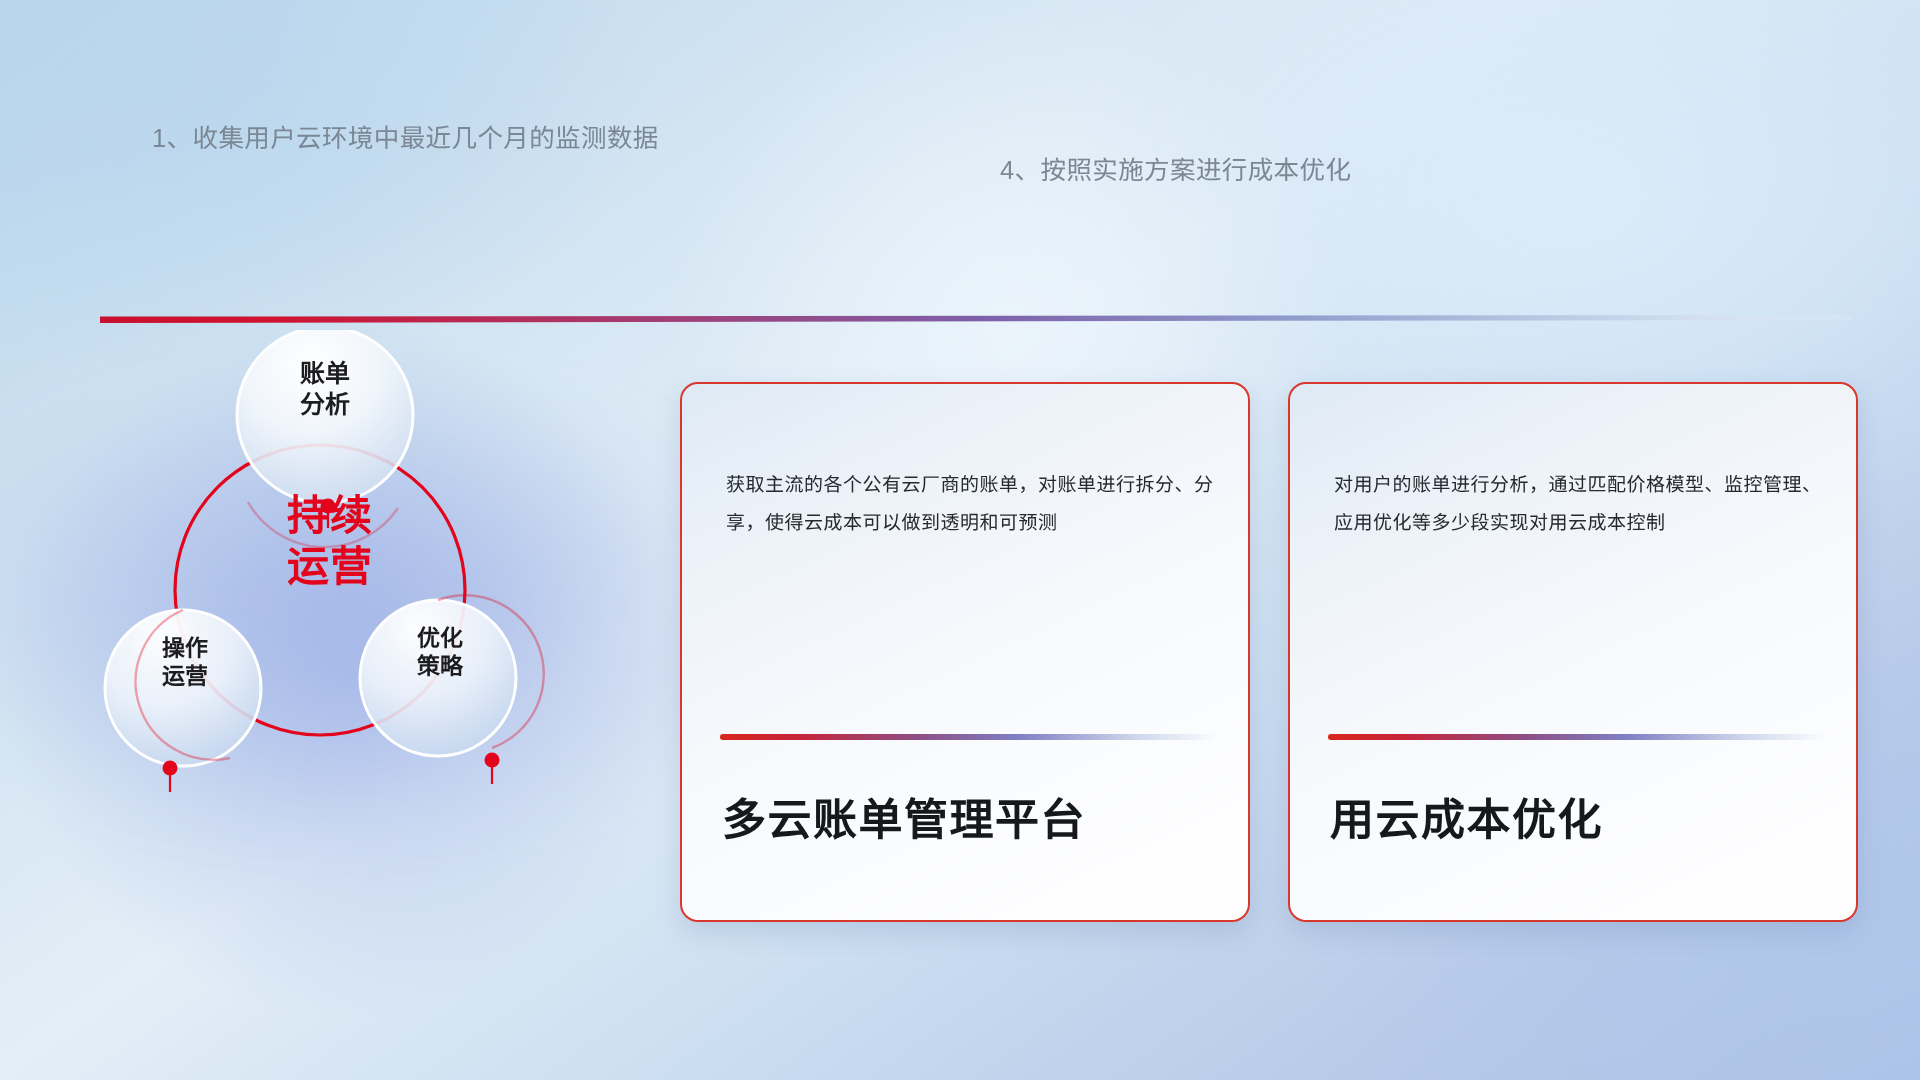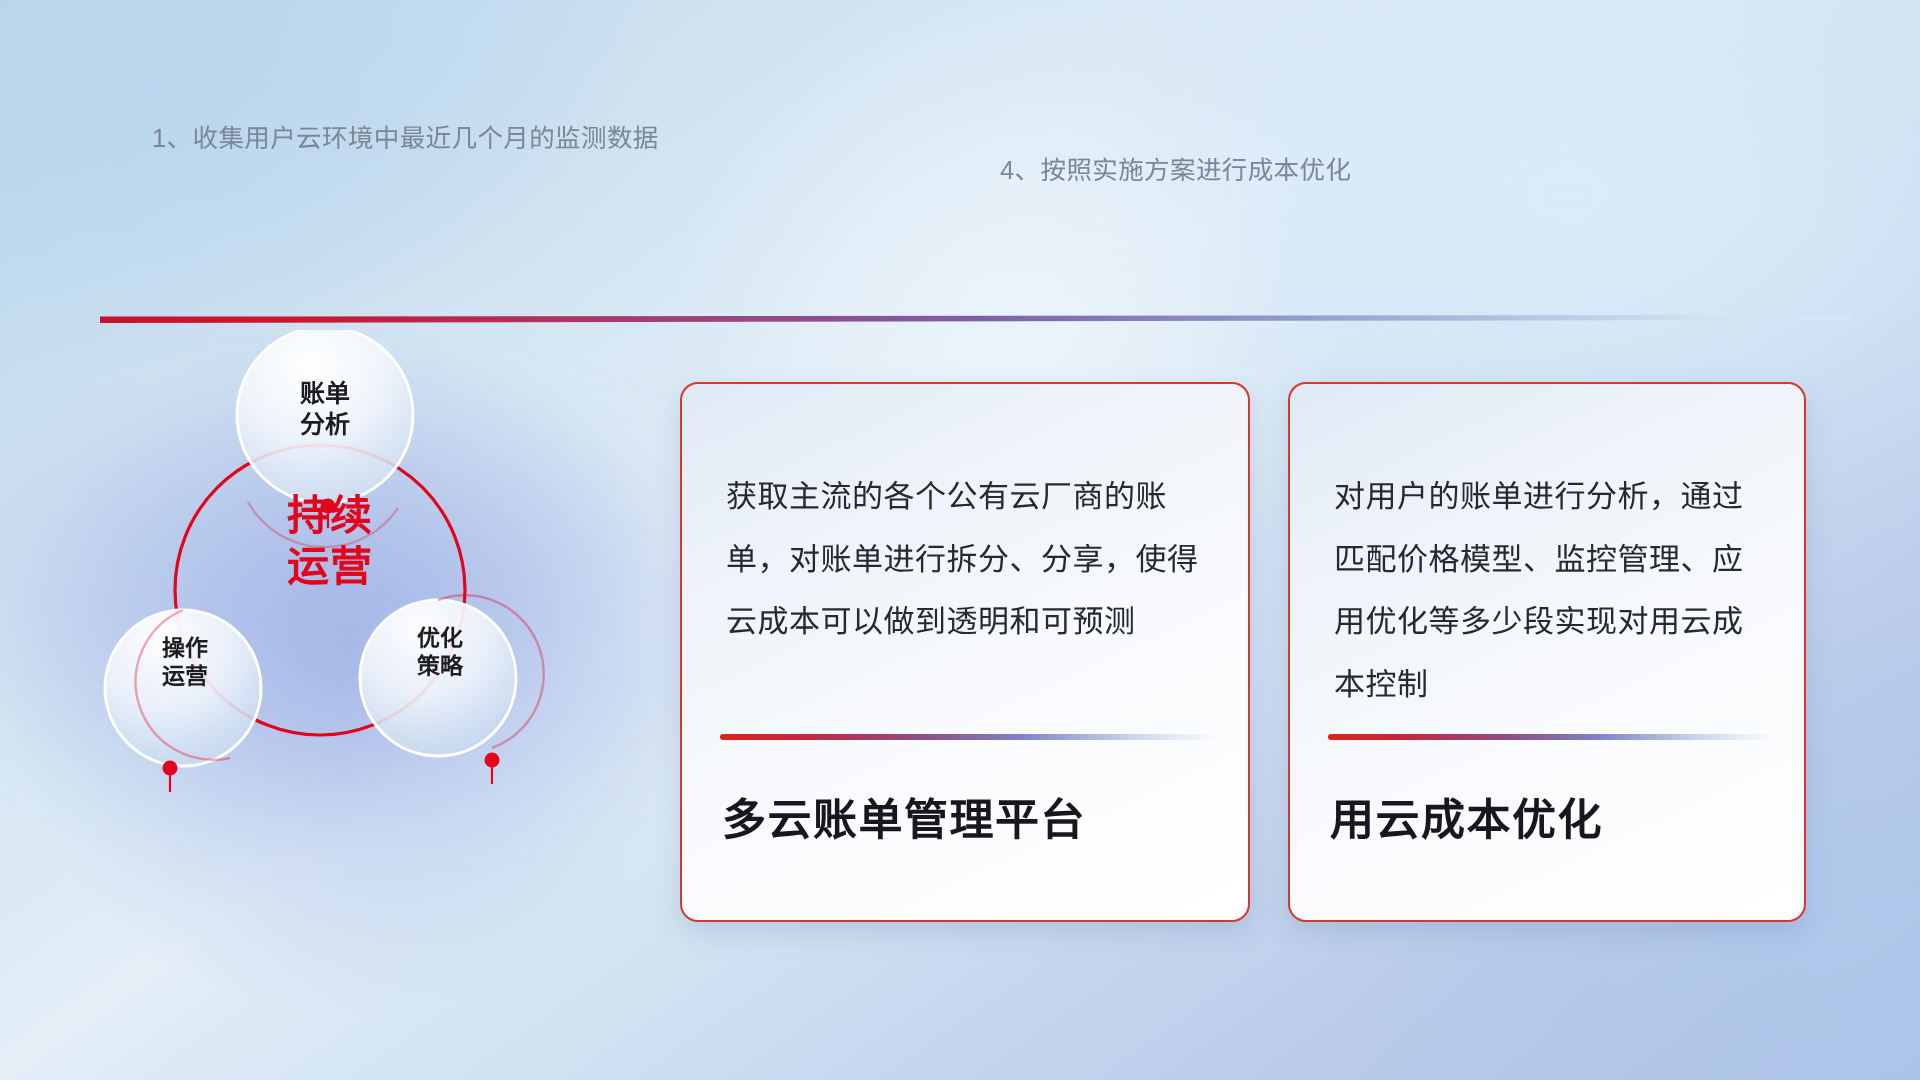--- a/index.html
+++ b/index.html
@@ -84,21 +84,21 @@
   .venn-label {
     position: absolute;
     text-align: center;
     font-weight: bold;
     line-height: 1.22;
     white-space: nowrap;
     pointer-events: none;
   }
   #label-bill {
     left: 175px; top: 28px; width: 140px;
-    font-size: 25px; color: #1d1d1f; margin-top: 20px;
+    font-size: 25px; color: #1d1d1f;
   }
   #label-ops {
     left: 40px; top: 304px; width: 130px;
     font-size: 23px; color: #1d1d1f;
   }
   #label-opt {
     left: 295px; top: 294px; width: 130px;
     font-size: 23px; color: #1d1d1f; text-align: center;
   }
   #label-center {
@@ -112,28 +112,28 @@
     position: absolute;
     z-index: 8;
     border: 2px solid #d8372c;
     border-radius: 18px;
     background: linear-gradient(155deg, #dfeaf6 0%, #eef3f9 26%, #f7f9fc 52%, #fbfcfe 72%, #ffffff 100%);
     box-shadow: 0 10px 26px rgba(90,115,160,0.20);
     box-sizing: border-box;
     overflow: hidden;
   }
   #card-1 { left: 680px; top: 382px; width: 570px; height: 540px; }
-  #card-2 { left: 1288px; top: 382px; width: 518px; height: 540px; }
+  #card-2 { left: 1288px; top: 382px; width: 570px; height: 540px; }
 
   .card-body {
     position: absolute;
     left: 44px;
     right: 34px;
     top: 82px;
-    font-size: 31px;
+    font-size: 19px;
     line-height: 2.02;
     color: #262a2e;
     letter-spacing: 0.5px;
   }
   .card-rule {
     position: absolute;
     left: 38px;
     right: 30px;
     top: 350px;
     height: 6px;

